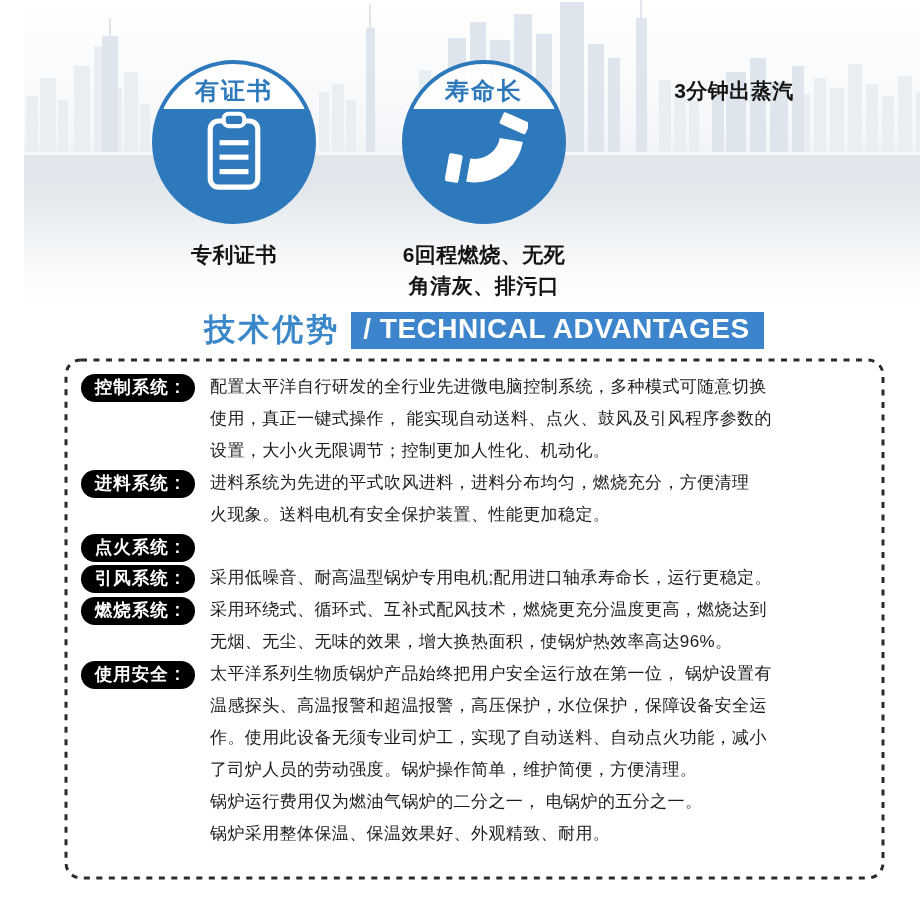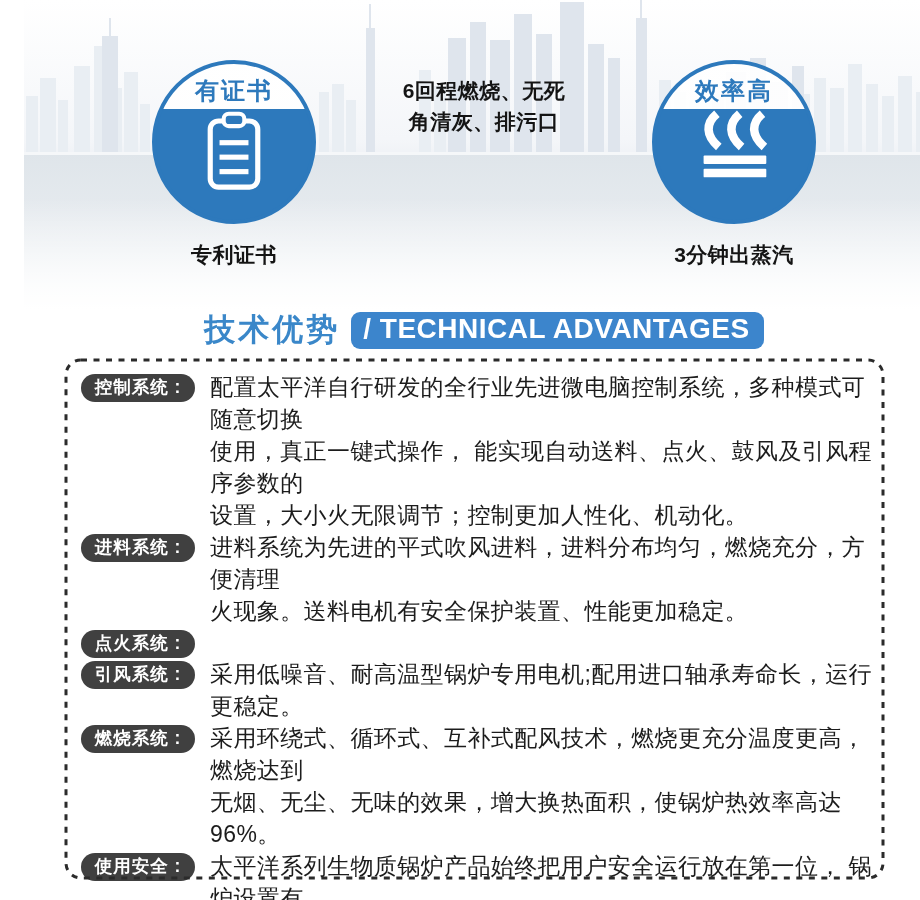--- a/index.html
+++ b/index.html
@@ -23,31 +23,31 @@
   .caption-wrap{margin-top:15px;}
   .caption{display:inline-block;text-align:center;font-size:21px;font-weight:600;color:#141414;
            line-height:31px;white-space:pre-line;letter-spacing:.5px;}
   .card.c1 .caption,.card.c3 .caption{text-align:center;}
 
   
   .title-row{position:absolute;left:0;top:309px;width:920px;height:42px;
              display:flex;justify-content:center;align-items:center;gap:11px;}
   .title-zh{font-size:31px;font-weight:bold;color:#3a87c9;letter-spacing:3px;}
   .title-en{background:#3c85cc;color:#ffffff;font-size:28px;font-weight:bold;
-            padding:1px 14px 4px 12px;border-radius:9px;letter-spacing:.5px;white-space:nowrap;}
+            padding:1px 14px 4px 12px;border-radius:0;letter-spacing:.5px;white-space:nowrap;}
 
   
   .panel{position:absolute;left:40px;top:358px;width:821px;height:522px;box-sizing:border-box;
          padding:13px 2px 0 17px;}
   .dash-rect{position:absolute;left:0;top:0;pointer-events:none;}
   .section{display:flex;align-items:flex-start;}
   .pill{flex:0 0 auto;width:114px;box-sizing:border-box;margin:3px 15px 0 0;
-        background:#404040;color:#fff;border-radius:15px;padding:1px 0 3px 0;
+        background:#000000;color:#fff;border-radius:15px;padding:1px 0 3px 0;
         font-size:17.5px;font-weight:600;text-align:center;white-space:nowrap;letter-spacing:1px;}
-  .stext{flex:1;font-size:23px;line-height:32px;color:#1c1c1c;
+  .stext{flex:1;font-size:17px;line-height:32px;color:#1c1c1c;
          white-space:pre-line;letter-spacing:.4px;}
 </style>
 </head>
 <body>
 
 <div class="page">
 
   <div class="hero">
     <svg class="sky-svg" width="920" height="310" viewBox="0 0 920 310">
       <defs>
@@ -128,41 +128,39 @@
               <line x1="16" y1="59" x2="44" y2="59" stroke="#ffffff" stroke-width="5"></line>
             </svg>
           </div>
         </div>
         <div class="caption-wrap">
           <div class="caption">专利证书</div>
         </div>
       </div>
 
       <div class="card c2">
+        <div class="circle">
+          <div class="badge">寿命长</div>
+          <div class="cicon">
+            <svg width="88" height="88" viewBox="0 0 90 90">
+              <g transform="rotate(10 45 45)">
+                <path d="M 70 26 A 38 38 0 0 1 32 64" fill="none" stroke="#ffffff" stroke-width="24"></path>
+                <rect x="56" y="2" width="29" height="13" rx="2" fill="#ffffff" transform="rotate(14 70 8)"></rect>
+                <rect x="10" y="50" width="14" height="29" rx="2" fill="#ffffff"></rect>
+              </g>
+            </svg>
+          </div>
+        </div>
         <div class="caption-wrap">
           <div class="caption">6回程燃烧、无死
 角清灰、排污口</div>
         </div>
       </div>
 
       <div class="card c3">
-        <div class="circle">
-          <div class="badge">效率高</div>
-          <div class="cicon">
-            <svg width="76" height="72" viewBox="0 0 80 70">
-              <g stroke="#ffffff" stroke-width="9" fill="none">
-                <path d="M 22 1 C 10 11, 10 24, 24 36"></path>
-                <path d="M 46 1 C 34 11, 34 24, 48 36"></path>
-                <path d="M 70 1 C 58 11, 58 24, 72 36"></path>
-              </g>
-              <rect x="8" y="45" width="66" height="9" rx="1" fill="#ffffff"></rect>
-              <rect x="8" y="59" width="66" height="9" rx="1" fill="#ffffff"></rect>
-            </svg>
-          </div>
-        </div>
         <div class="caption-wrap">
           <div class="caption">3分钟出蒸汽</div>
         </div>
       </div>
 
     </div>
   </div>
 
   <div class="title-row">
     <span class="title-zh">技术优势</span>

